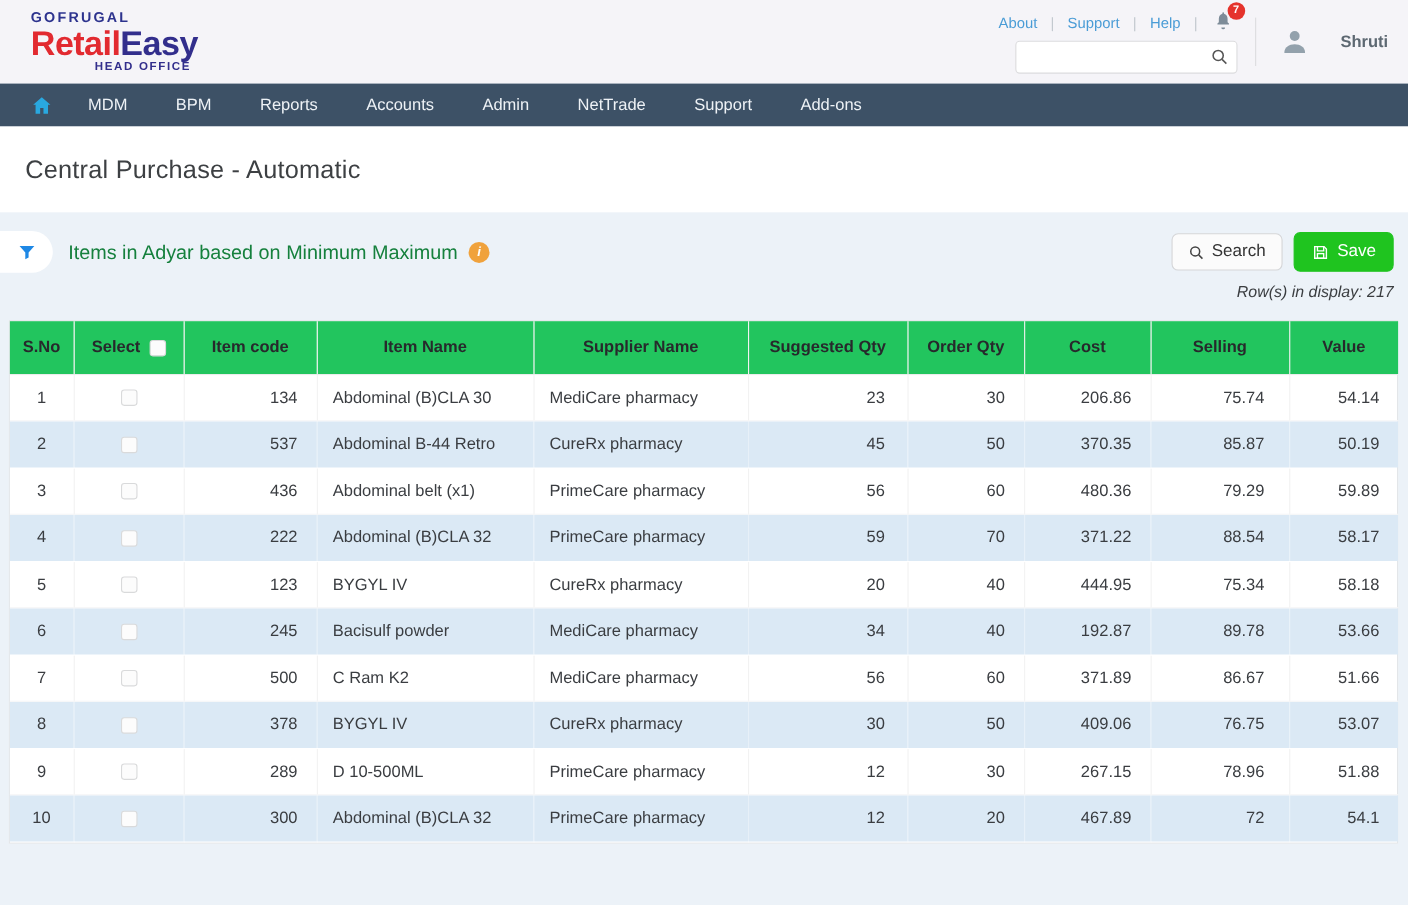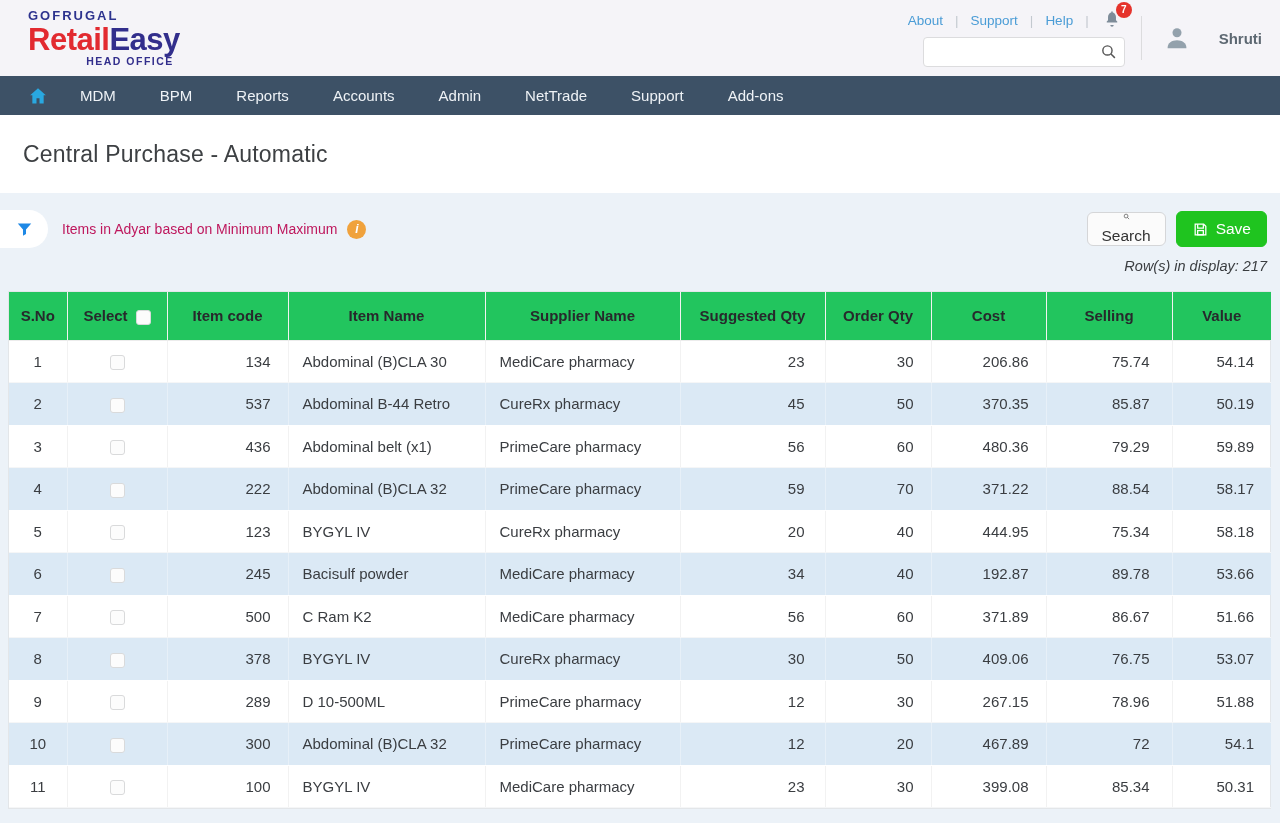--- a/index.html
+++ b/index.html
@@ -33,25 +33,25 @@
   .nav-item { color:#eef2f6; font-size:15px; font-weight:500; padding:0 22px; height:39px; display:flex; align-items:center; cursor:pointer; }
 
   
   .title-band { height:78px; background:#ffffff; display:flex; align-items:center; padding-left:23px; }
   .page-title { font-size:23px; color:#3d4043; font-weight:400; letter-spacing:0.2px; }
 
   
   .content { background:#ecf2f8; height:630px; }
   .filter-row { position:relative; height:44px; padding-top:0; margin-top:14px; display:flex; align-items:center; }
   .funnel-pill { position:absolute; left:0; top:3px; width:48px; height:38px; background:#fff; border-radius:0 19px 19px 0; display:flex; align-items:center; justify-content:center; cursor:pointer; }
-  .filter-label { margin-left:62px; font-size:14px; color:#be185d; }
+  .filter-label { margin-left:62px; font-size:18px; color:#15803d; }
   .info-icon { width:19px; height:19px; border-radius:50%; background:#f0a23c; color:#fff; font-size:12px; font-weight:bold; font-style:italic; display:inline-flex; align-items:center; justify-content:center; margin-left:10px; cursor:pointer; }
   .actions { margin-left:auto; margin-right:13px; display:flex; gap:10px; align-items:center; }
   .btn { display:inline-flex; align-items:center; gap:7px; border-radius:6px; font-size:15.5px; cursor:pointer; font-family:"Liberation Sans",sans-serif; }
-  .btn-search { background:#fbfbfb; border:1px solid #d5d6d8; color:#333; height:34px; padding:0 14px;flex-direction:column; }
+  .btn-search { background:#fbfbfb; border:1px solid #d5d6d8; color:#333; height:34px; padding:0 14px; }
   .btn-save { background:#1fc41f; border:1px solid #1fc41f; color:#fff; height:36px; padding:0 15px; font-weight:500; }
   .rows-info { text-align:right; margin:7px 13px 0 0; font-style:italic; font-size:14.5px; color:#3a3d40; }
 
   
   .table-wrap { margin:17px 9px 0 8px; background:#fff; border:1px solid #e3e6e9; }
   table { width:100%; border-collapse:collapse; table-layout:fixed; }
   thead th { height:48px; font-size:15px; font-weight:bold; color:#27292c; background:#22c55e; border-bottom:1px solid #ececec; border-right:1px solid #f2f2f2; text-align:center; }
   thead th:last-child { border-right:none; }
   tbody td { height:42.5px; font-size:15px; color:#3a3d41; border-right:1px solid #f2f2f2; border-bottom:1px solid #f5f6f7; }
   tbody td:last-child { border-right:none; }
@@ -293,28 +293,16 @@
             <td class="col-select al-center"><input type="checkbox" style=""></td>
             <td class="col-item_code al-right">300</td>
             <td class="col-item_name al-left">Abdominal (B)CLA 32</td>
             <td class="col-supplier_name al-left">PrimeCare pharmacy</td>
             <td class="col-suggested_qty al-right">12</td>
             <td class="col-order_qty al-right">20</td>
             <td class="col-cost al-right">467.89</td>
             <td class="col-selling al-right">72</td>
             <td class="col-value al-right">54.1</td>
           </tr>
-          <tr>
-            <td class="col-sno al-center">11</td>
-            <td class="col-select al-center"><input type="checkbox" style=""></td>
-            <td class="col-item_code al-right">100</td>
-            <td class="col-item_name al-left">BYGYL IV</td>
-            <td class="col-supplier_name al-left">MediCare pharmacy</td>
-            <td class="col-suggested_qty al-right">23</td>
-            <td class="col-order_qty al-right">30</td>
-            <td class="col-cost al-right">399.08</td>
-            <td class="col-selling al-right">85.34</td>
-            <td class="col-value al-right">50.31</td>
-          </tr>
         </tbody>
     </table>
   </div>
 </div>
 
 </body></html>

